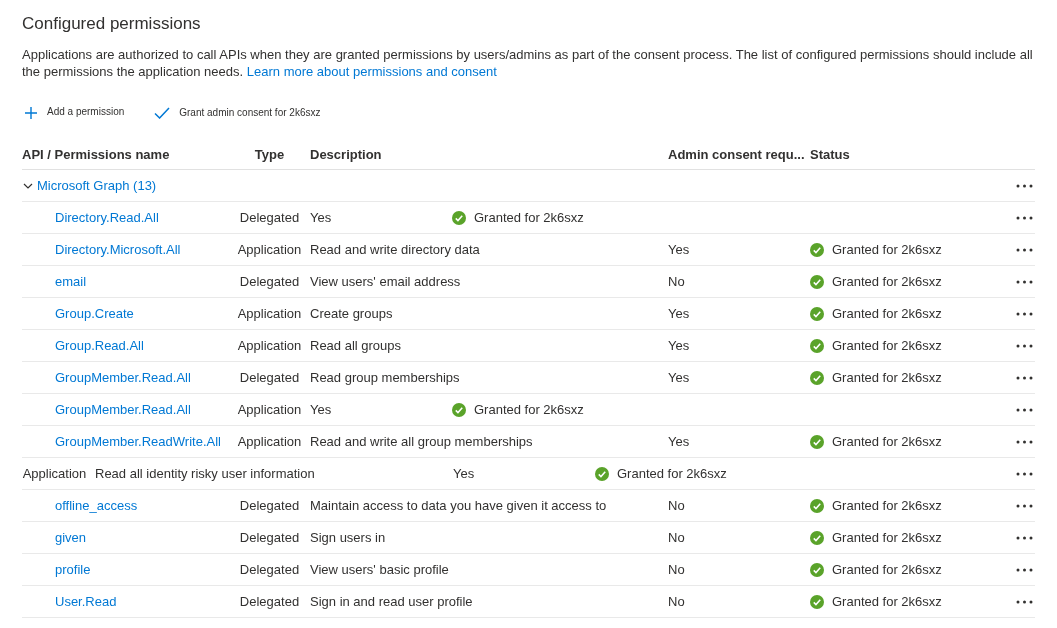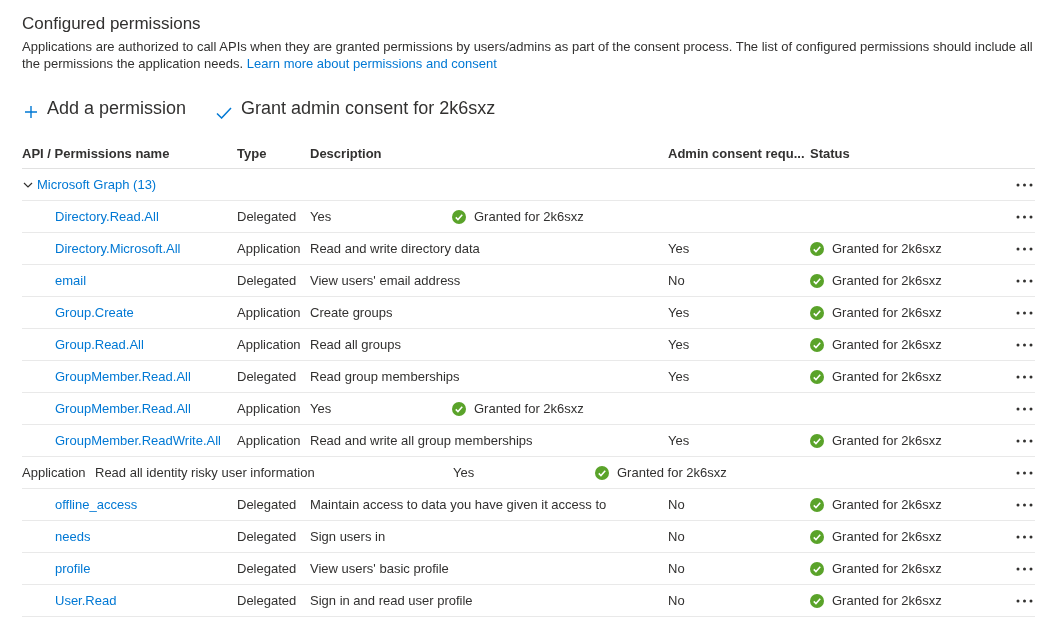--- a/index.html
+++ b/index.html
@@ -9,21 +9,21 @@
     font-family: "Liberation Sans", sans-serif;
     color: #323130;
     overflow: hidden;
   }
   .page { padding: 14px 22px 0 22px; }
 
   .page-title {
     font-size: 17px;
     font-weight: 400;
     color: #323130;
-    margin-bottom: 4px;
+    margin-bottom: 12px;
   }
 
   .description {
     font-size: 13px;
     line-height: 17px;
     color: #323130;
     max-width: 1013px;
     margin-bottom: 22px;
   }
   .link {
@@ -34,26 +34,26 @@
 
   
   .toolbar {
     display: flex;
     align-items: center;
     gap: 26px;
     margin-bottom: 16px;
   }
   .cmd-button {
     display: flex;
-    align-items: flex-end;
+    align-items: flex-start;
     gap: 9px;
     background: none;
     border: none;
     font-family: "Liberation Sans", sans-serif;
-    font-size: 18px;
+    font-size: 10px;
     color: #323130;
     cursor: pointer;
     padding: 4px 2px;
   }
   .cmd-icon { display: flex; align-items: center; }
 
   
   .table { width: 1013px; font-size: 13px; }
   .thead {
     display: flex;
@@ -64,21 +64,21 @@
     color: #323130;
   }
   .row {
     display: flex;
     align-items: center;
     height: 32px;
     border-bottom: 1px solid #e9e9e9;
   }
   .col { overflow: hidden; white-space: nowrap; text-overflow: ellipsis; }
   .col-name   { width: 215px; flex: none; padding-right: 8px; }
-  .col-type   { width: 73px;  flex: none; padding-right: 8px; }
+  .col-type   { width: 73px;  flex: none; padding-right: 8px; text-align: center; }
   .col-desc   { width: 358px; flex: none; padding-right: 8px; }
   .col-admin  { width: 142px; flex: none; padding-right: 0; }
   .col-status { flex: 1; display: flex; align-items: center; gap: 8px; }
   .col-menu   { width: 42px; flex: none; display: flex; justify-content: flex-end; }
 
   .indent { padding-left: 33px; }
   .group-name { display: flex; align-items: center; gap: 3px; }
   .chevron { display: flex; align-items: center; cursor: pointer; }
 
   .check-icon { display: flex; align-items: center; }
@@ -384,21 +384,21 @@
             <button class="more-button">
               <svg width="17" height="4" viewBox="0 0 17 4" fill="#323130">
                 <circle cx="2" cy="2" r="1.5"></circle>
                 <circle cx="8.5" cy="2" r="1.5"></circle>
                 <circle cx="15" cy="2" r="1.5"></circle>
               </svg>
             </button>
           </div>
         </div>
         <div class="row">
-          <div class="col col-name indent"><a class="link">needs</a></div>
+          <div class="col col-name indent"><a class="link">given</a></div>
           <div class="col col-type">Delegated</div>
           <div class="col col-desc">Sign users in</div>
           <div class="col col-admin">No</div>
           <div class="col col-status">
             <span class="check-icon">
               <svg width="14" height="14" viewBox="0 0 16 16">
                 <circle cx="8" cy="8" r="8" fill="#5aa32a"></circle>
                 <path d="M4.3 8.4l2.5 2.5 4.9-5.6" fill="none" stroke="#ffffff" stroke-width="1.7"></path>
               </svg>
             </span>

